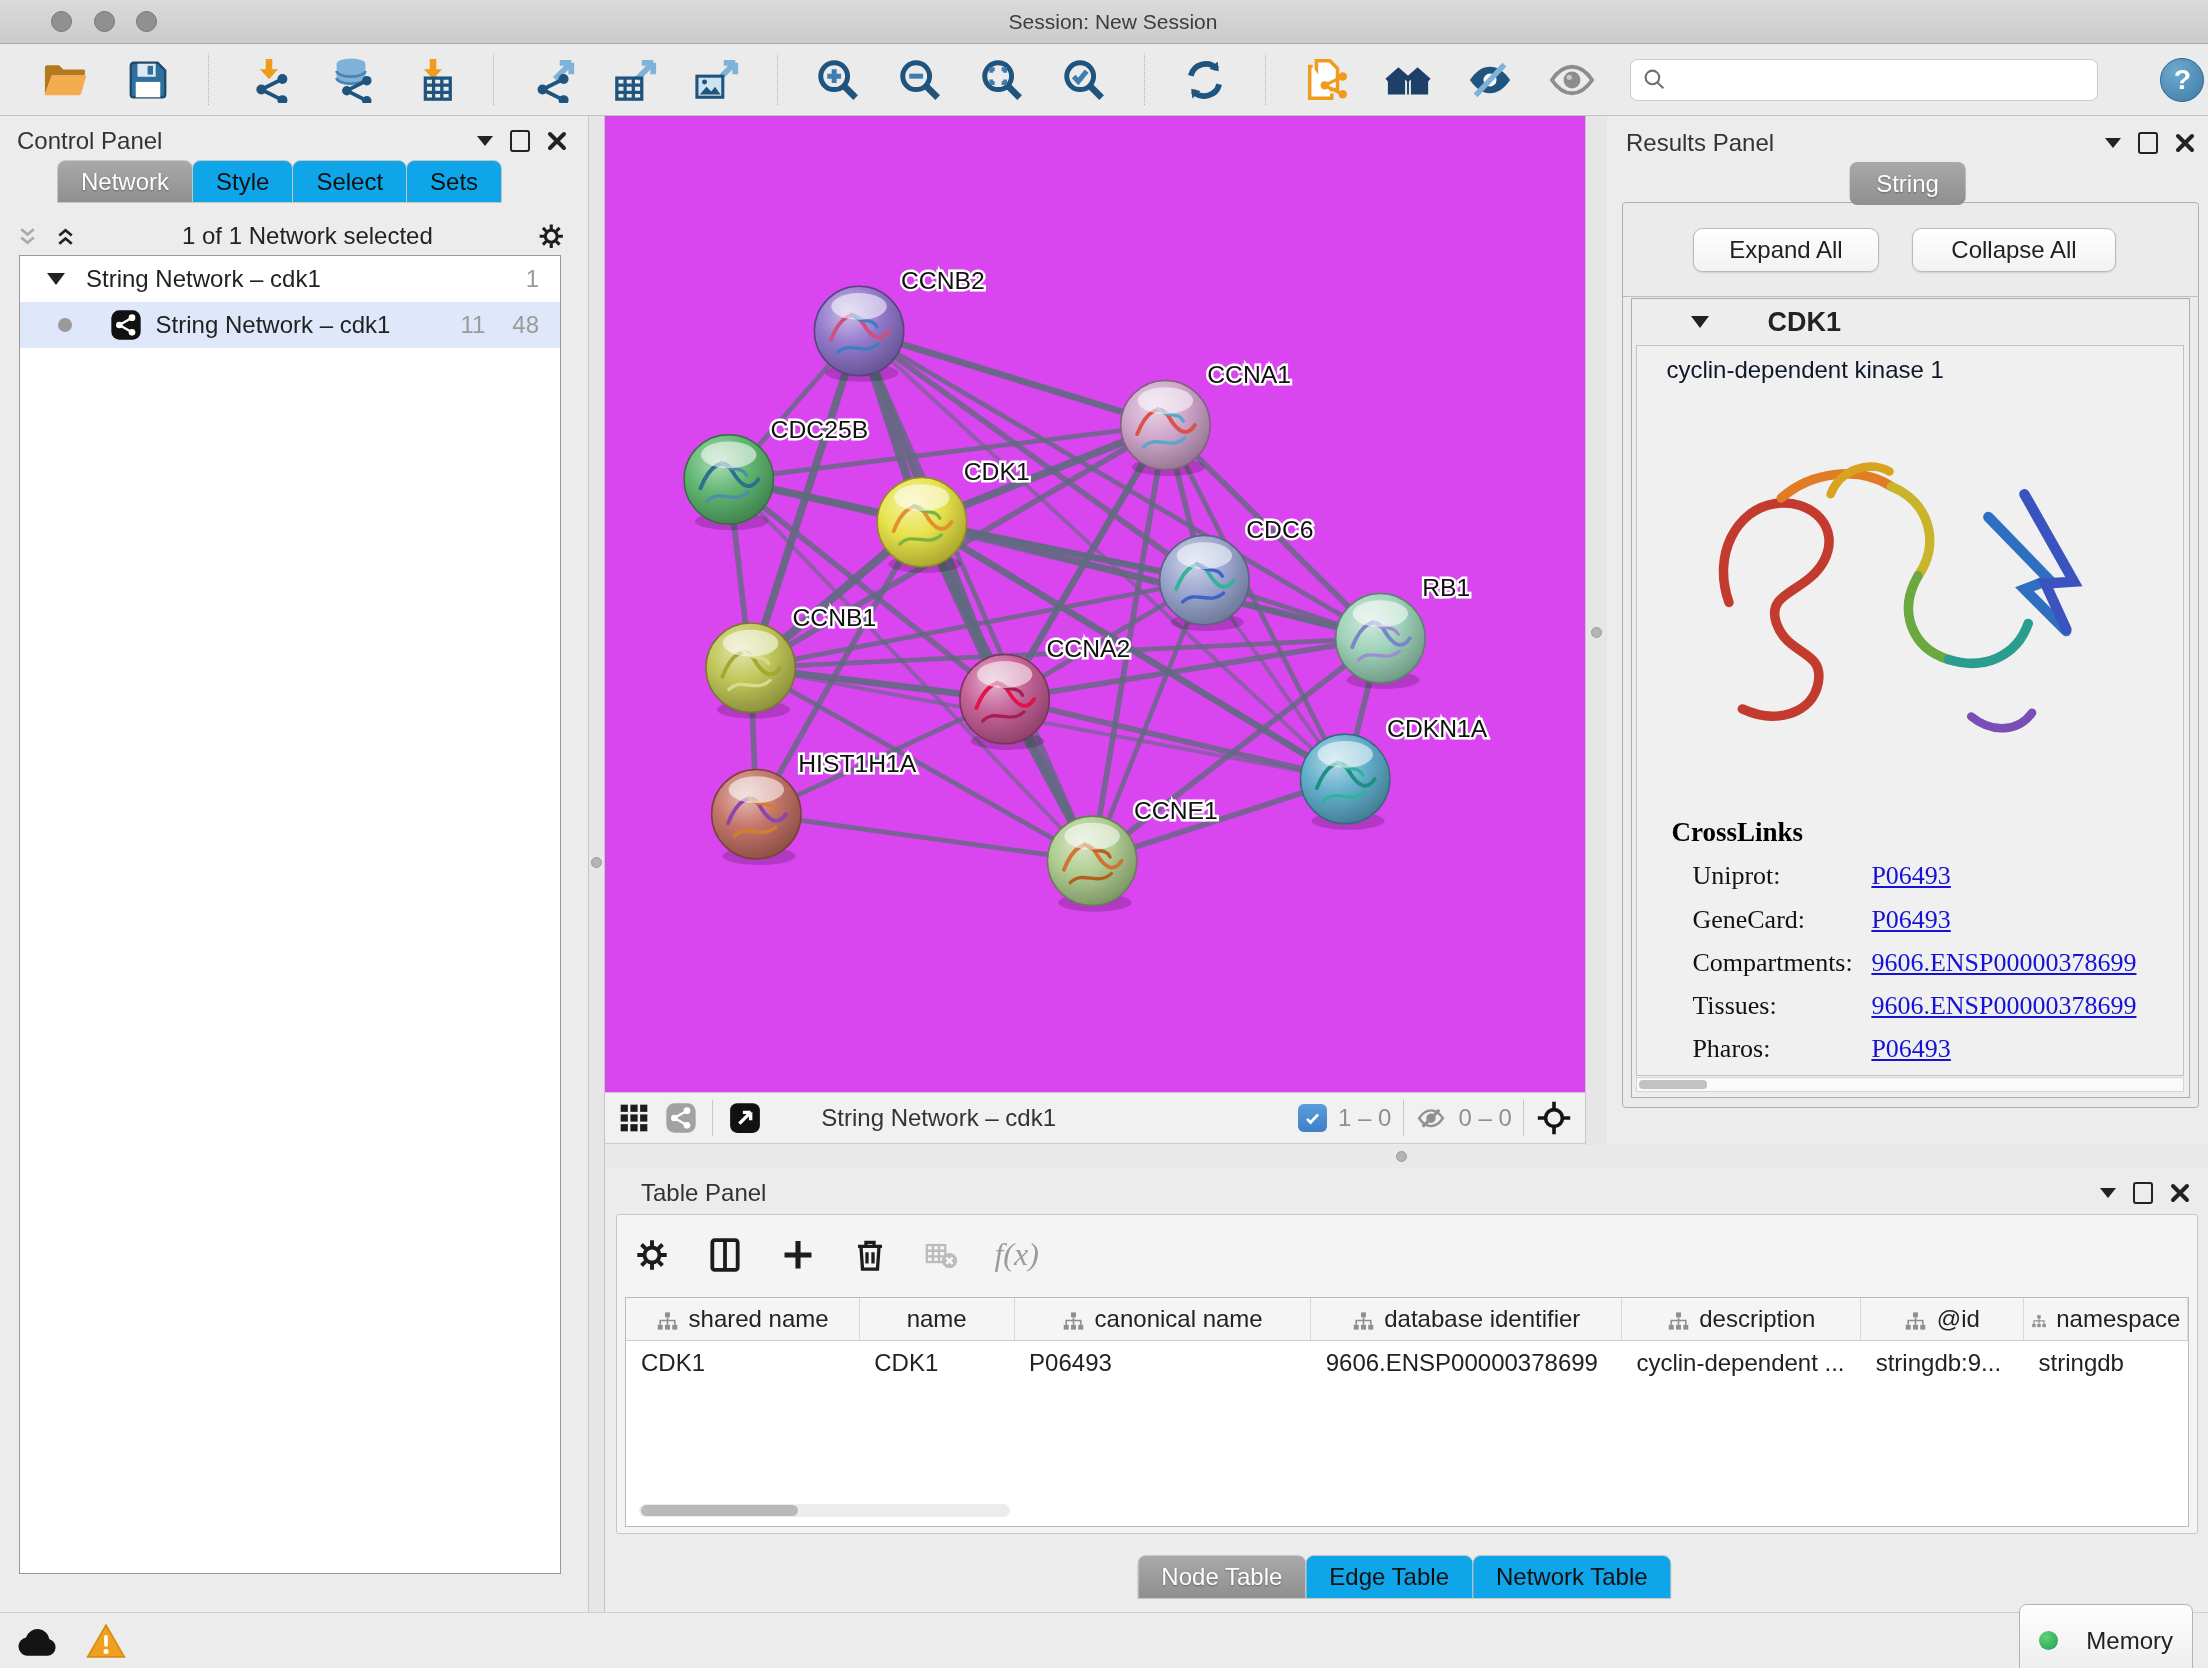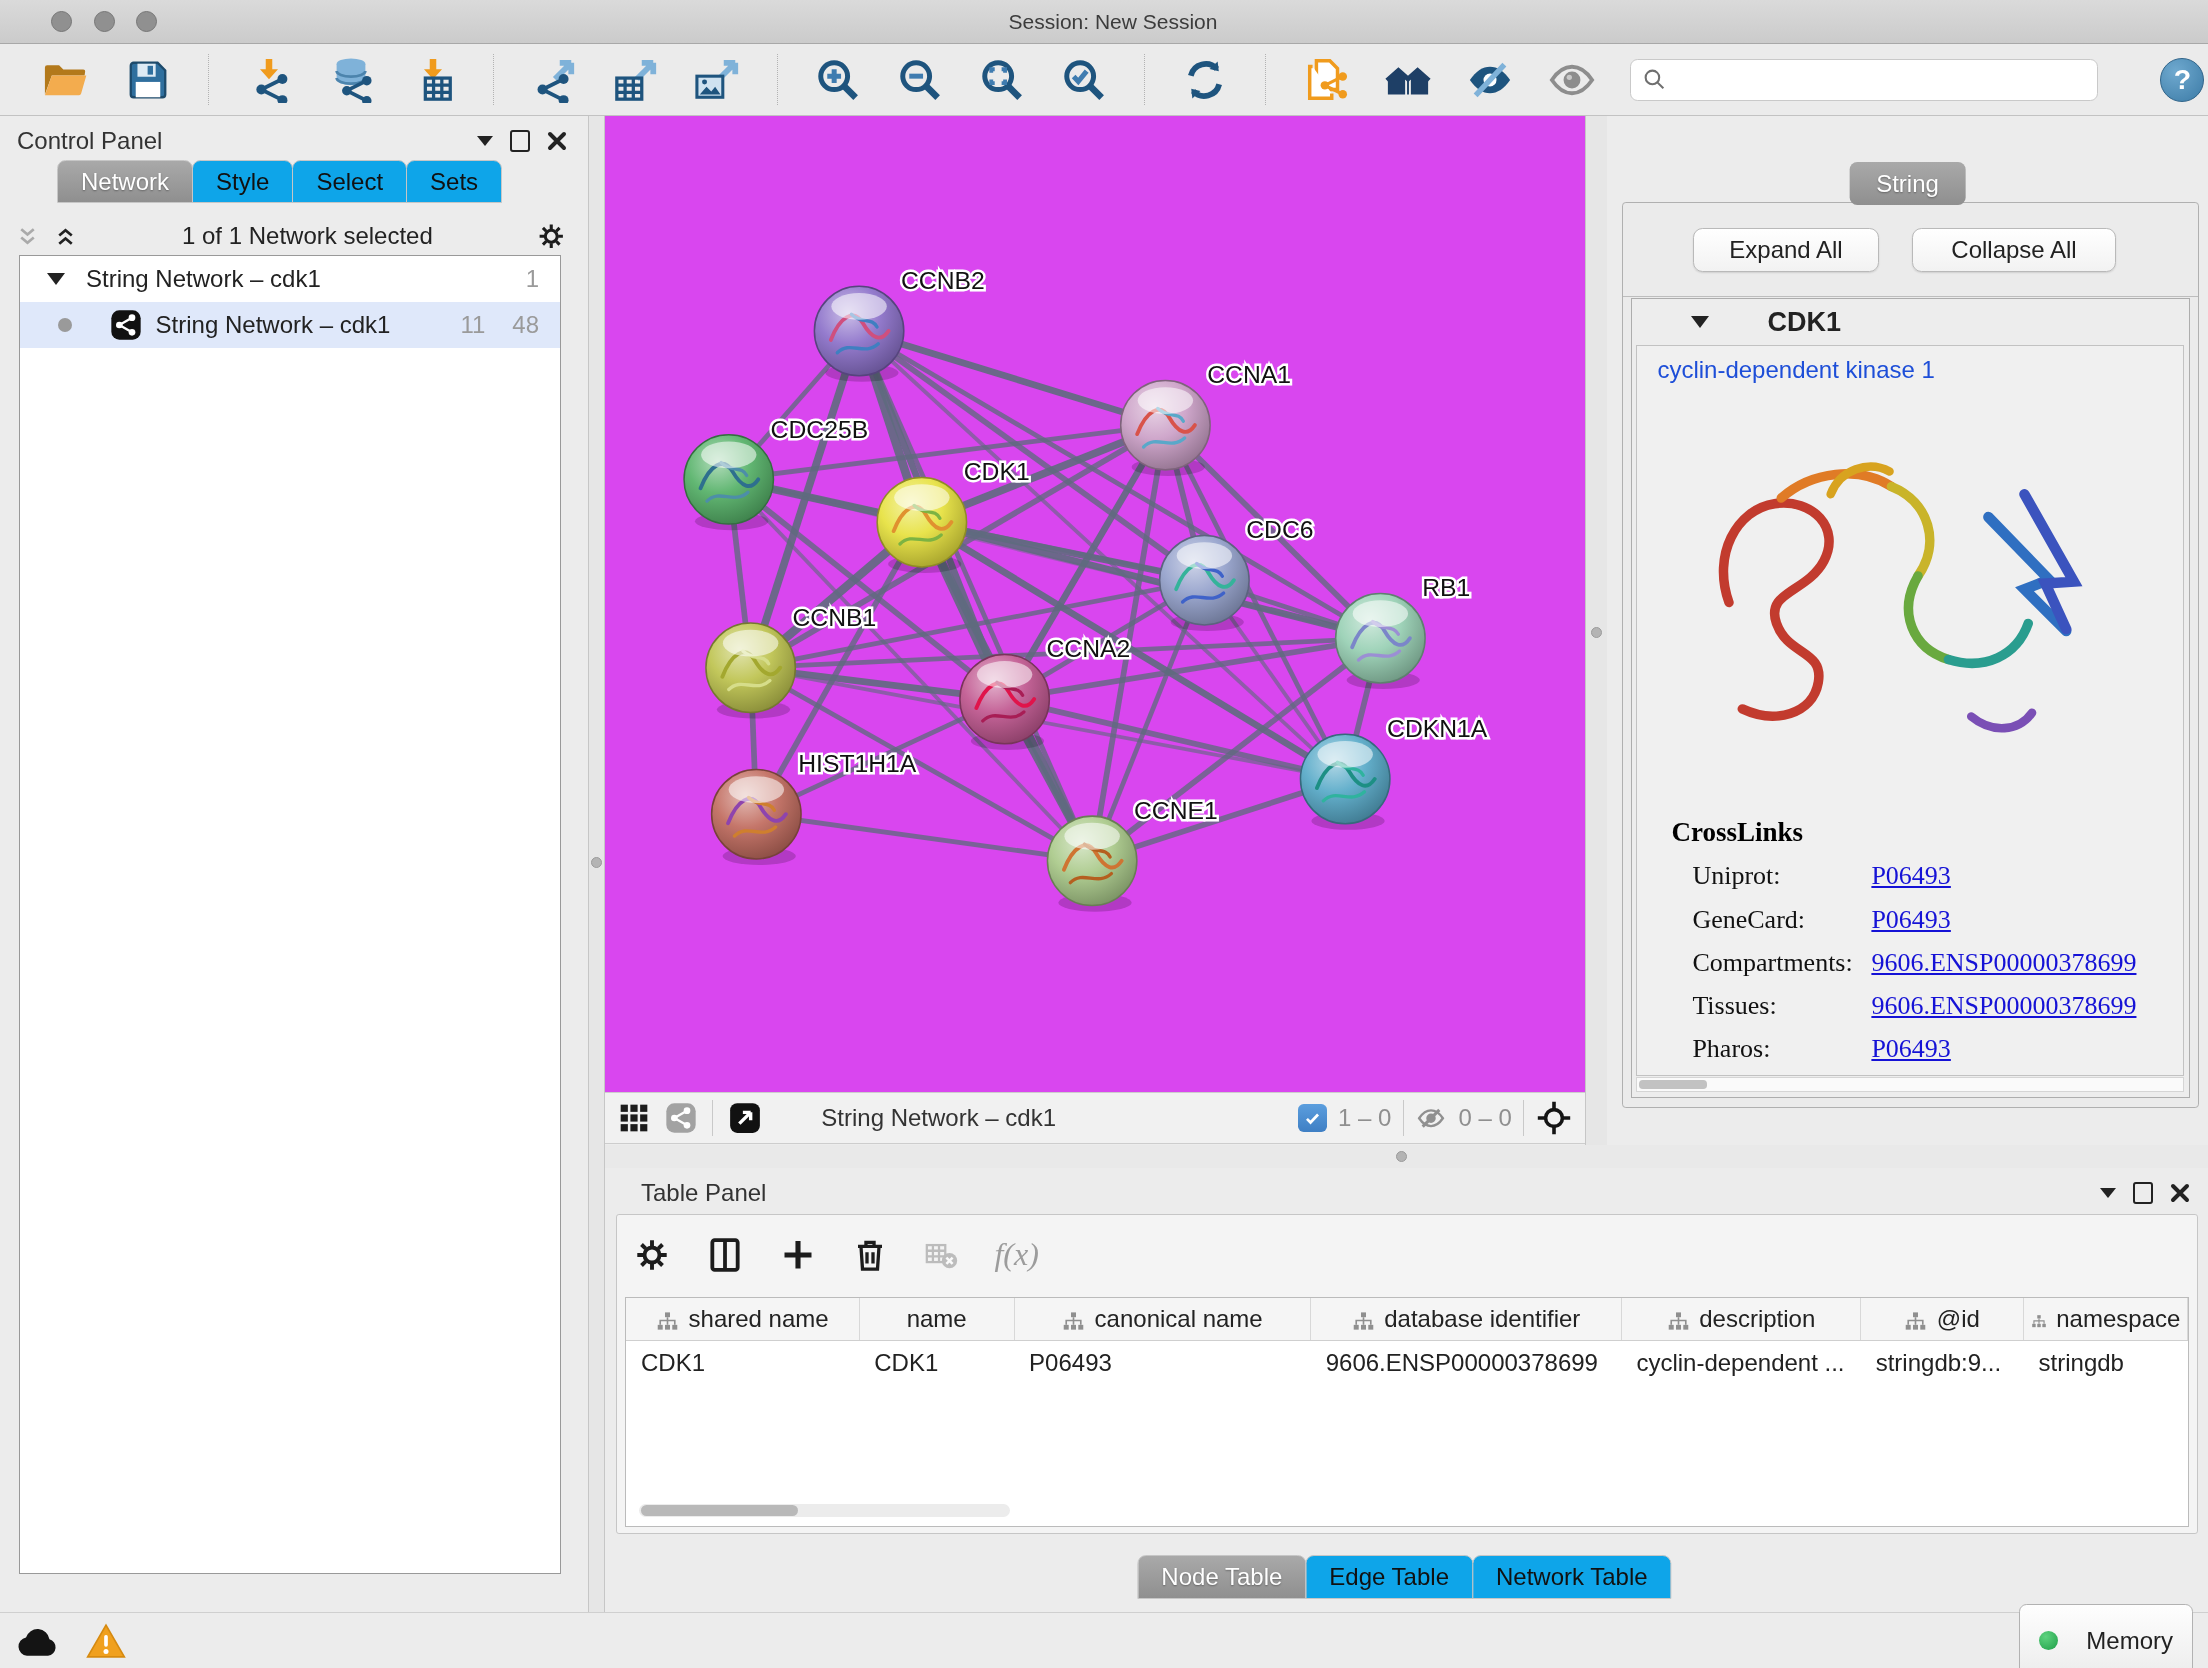--- a/index.html
+++ b/index.html
@@ -68,21 +68,21 @@
     border:1.4px solid #b0b0b0;border-radius:3.8px;box-sizing:border-box;}
   .rp-buttons{position:absolute;left:0;right:0;top:0;height:93px;border-bottom:1.9px solid #bdbdbd;}
   .rp-btn{position:absolute;top:25px;height:44px;background:linear-gradient(#ffffff,#f2f2f2);
     border:1px solid #b9b9b9;border-radius:9.5px;font-size:24px;display:flex;align-items:center;
     justify-content:center;box-sizing:border-box;box-shadow:0 1px 1.9px rgba(0,0,0,.12);}
   .gene-box{position:absolute;left:7.6px;right:7.6px;top:95px;bottom:9.5px;background:#ededed;
     border:1.4px solid #adadad;box-sizing:border-box;}
   .gene-head{position:absolute;left:0;right:0;top:0;height:46px;display:flex;align-items:center;}
   .gene-inner{position:absolute;left:4.8px;right:4.8px;top:46px;bottom:21px;background:#f0f0f0;
     border:1px solid #c2c2c2;box-sizing:border-box;}
-  .gene-desc{position:absolute;left:20px;top:9.5px;font-size:24px;color:#1d4ed8;text-align:center;}
+  .gene-desc{position:absolute;left:29px;top:9.5px;font-size:24px;color:#0f172a;text-align:center;}
   .crosslinks{position:absolute;left:0;right:0;top:471px;font-family:"Liberation Serif",serif;}
   .cl-head{margin-left:34px;font-size:27px;font-weight:bold;color:#000;}
   .cl-row{display:flex;margin:13.3px 0 0 55px;font-size:26px;}
   .cl-label{width:179px;color:#111;}
   .cl-value{color:#1512d6;text-decoration:underline;}
   .gene-scroll{position:absolute;left:4.8px;right:4.8px;bottom:4.8px;height:14.3px;background:#fafafa;border:1px solid #d5d5d5;box-sizing:border-box;}
   .gene-thumb{position:absolute;left:1.9px;top:1.9px;width:68px;height:8.6px;background:#c2c2c2;border-radius:3.8px;}
   
   .table-panel{position:absolute;left:605px;top:1168px;width:1604px;height:444px;background:#ececec;}
   .tp-head{position:absolute;left:36px;top:7.6px;right:19px;height:34px;display:flex;align-items:center;}
@@ -644,20 +644,30 @@
           </g>
         </svg>
     </div>
   </div>
 
   <div class="hstrip">
     <div class="knob" style="left:791px;top:5.7px;"></div>
   </div>
 
   <div class="results-panel">
+    <div class="rp-head">
+      <span class="panel-title">Results Panel</span>
+      <span class="pc" style="margin-left:auto;">
+        <span class="tri"></span>
+        <span class="sq"></span>
+        <svg width="20" height="20" viewBox="0 0 20 20">
+          <path d="M3 3l14 14M17 3L3 17" stroke="#222" stroke-width="4" stroke-linecap="round"></path>
+          </svg>
+      </span>
+    </div>
     <div class="rp-tab">String</div>
     <div class="rp-box">
       <div class="rp-buttons">
         <div class="rp-btn" style="left:70px;width:186px;">Expand All</div>
         <div class="rp-btn" style="left:289px;width:204px;">Collapse All</div>
       </div>
       <div class="gene-box">
         <div class="gene-head">
           <span class="tri-exp" style="margin-left:59px"></span>
           <span style="margin-left:59px;font-size:27px;font-weight:bold;">CDK1</span>

